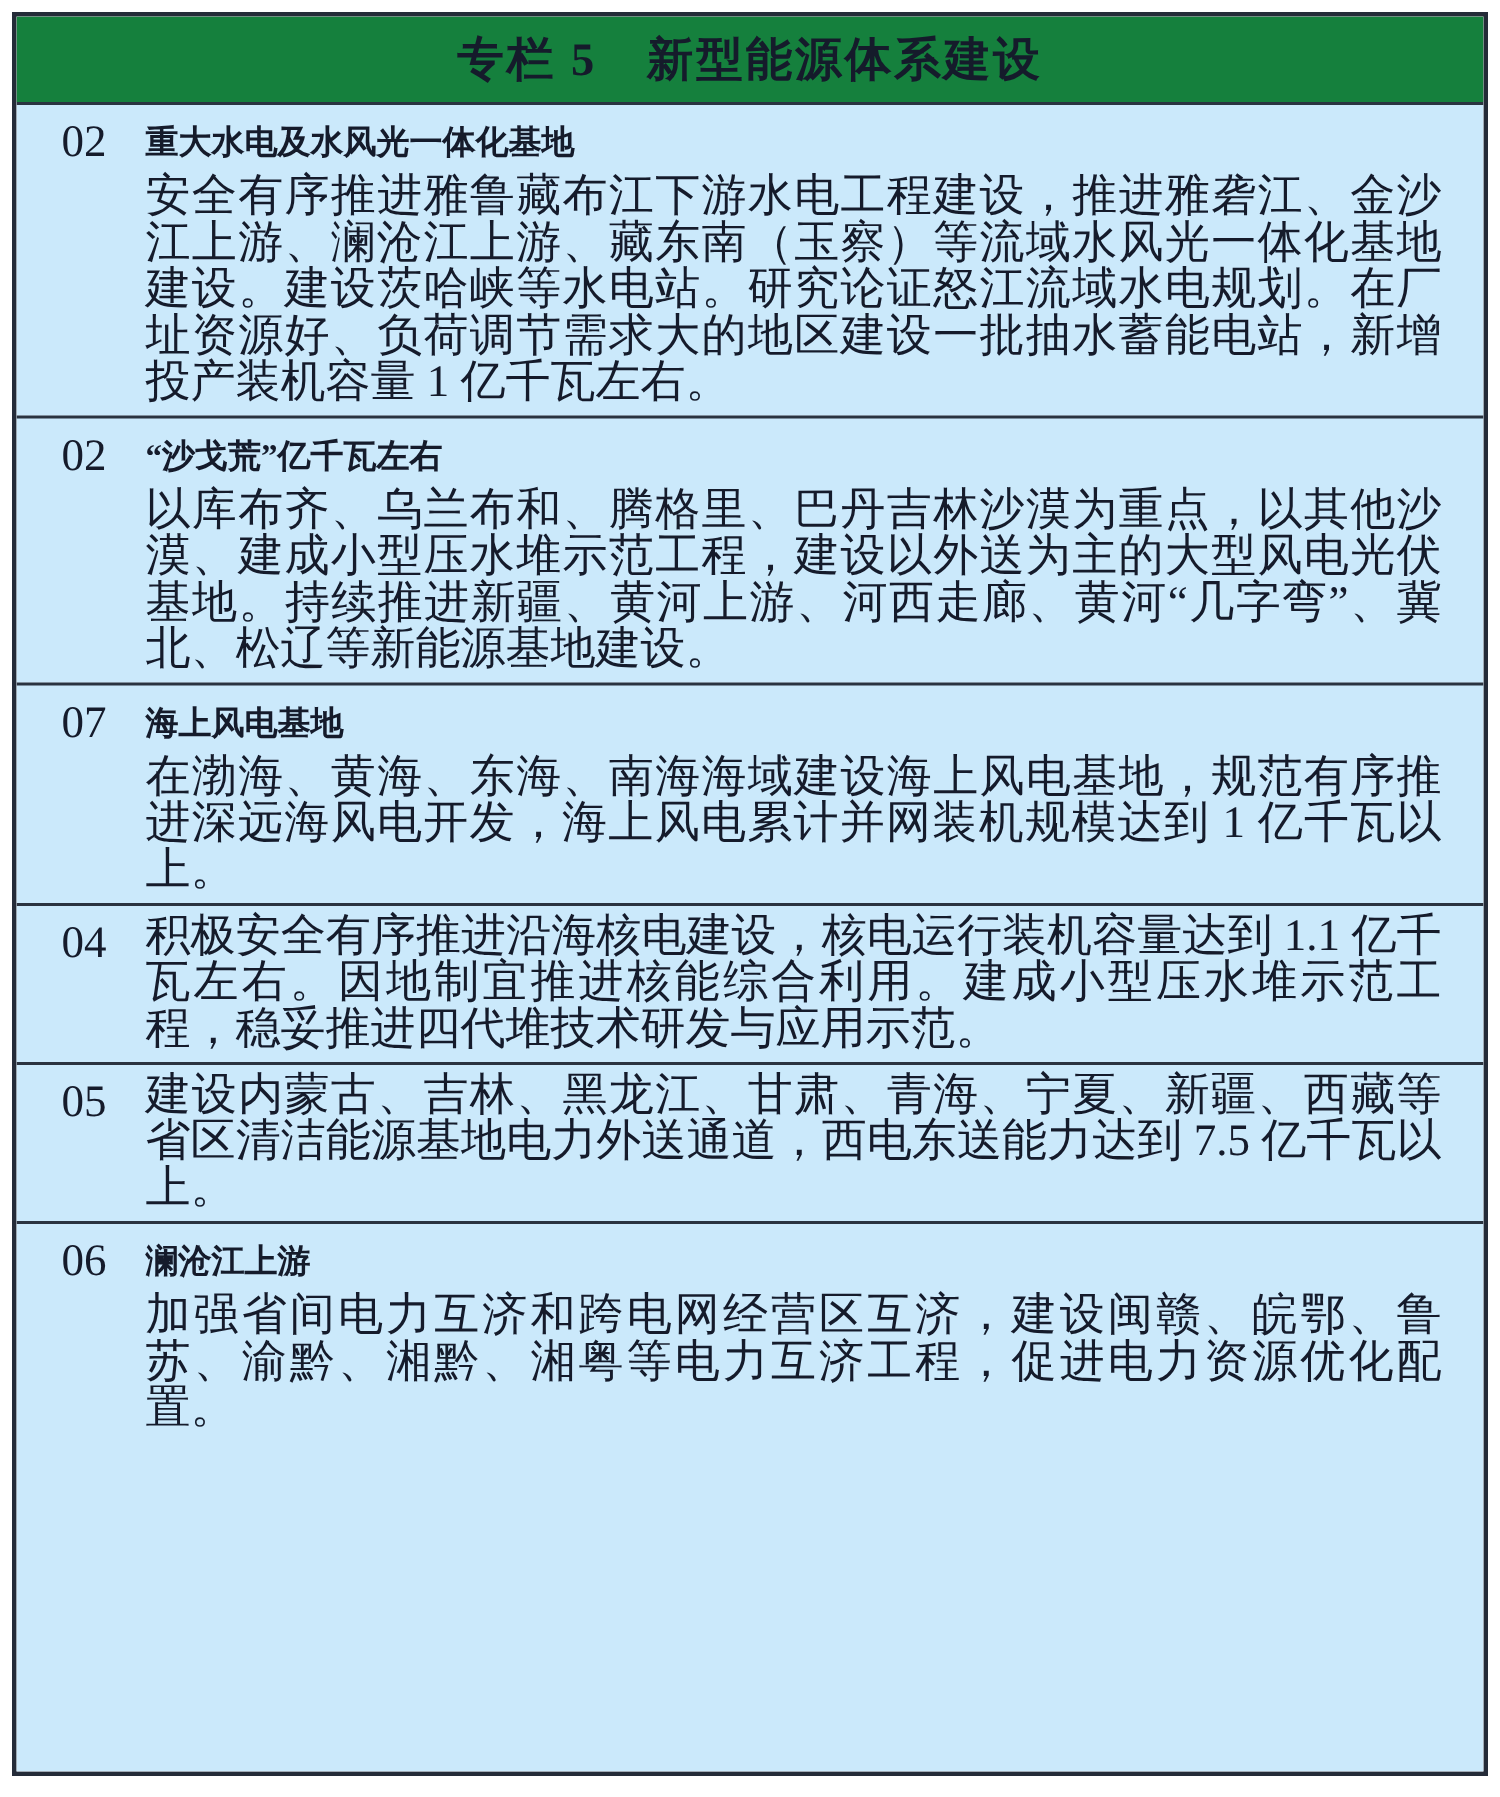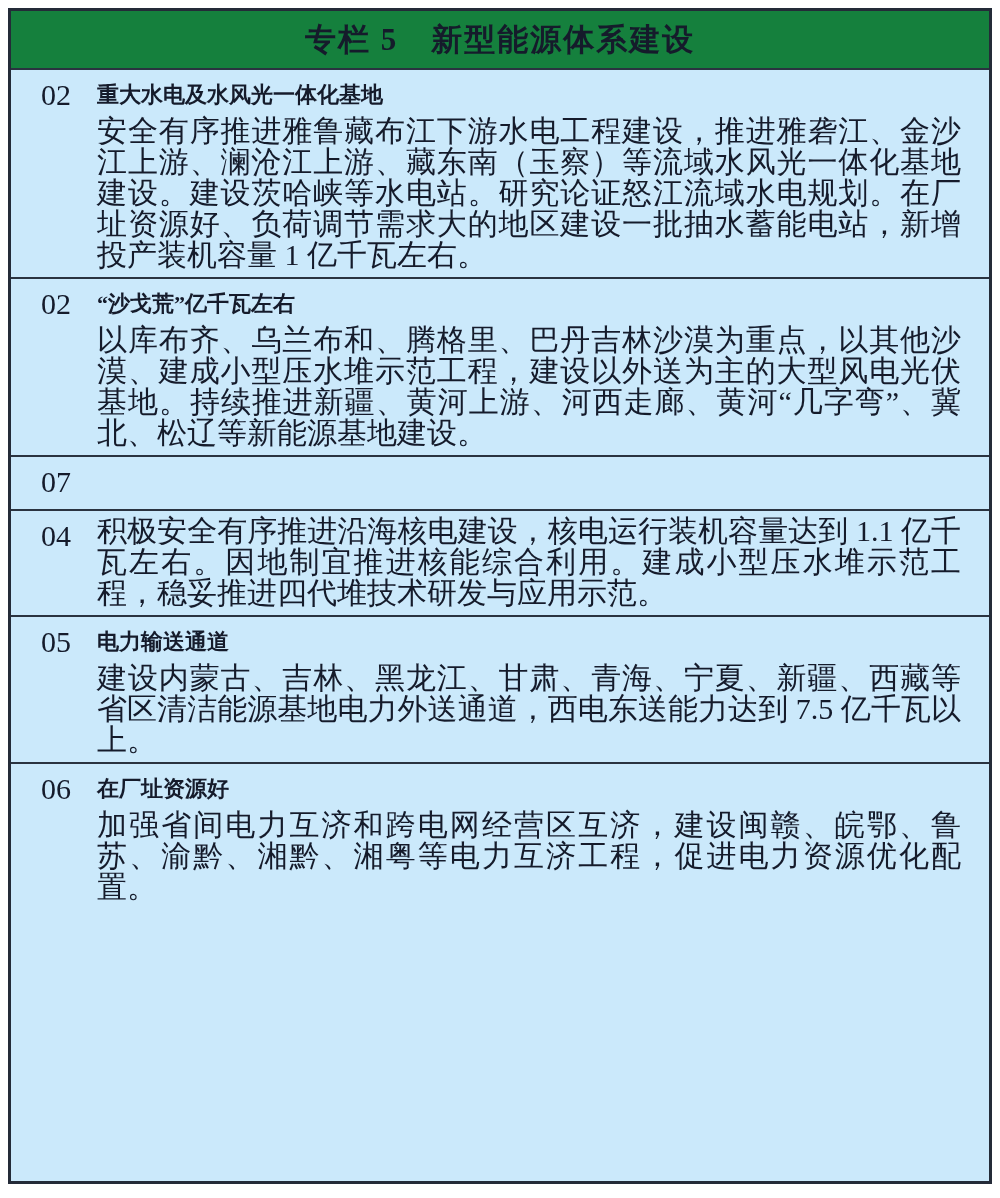--- a/index.html
+++ b/index.html
@@ -90,39 +90,42 @@
     <div class="row">
       <div class="num">02</div>
       <div class="content">
         <div class="stitle">“沙戈荒”亿千瓦左右</div>
         <div class="sbody">以库布齐、乌兰布和、腾格里、巴丹吉林沙漠为重点，以其他沙漠、建成小型压水堆示范工程，建设以外送为主的大型风电光伏基地。持续推进新疆、黄河上游、河西走廊、黄河“几字弯”、冀北、松辽等新能源基地建设。</div>
       </div>
     </div>
 
     <div class="row">
       <div class="num">07</div>
+      <div class="content">
+        <div class="stitle">海上风电基地</div>
+        <div class="sbody">在渤海、黄海、东海、南海海域建设海上风电基地，规范有序推进深远海风电开发，海上风电累计并网装机规模达到 1 亿千瓦以上。</div>
+      </div>
     </div>
 
     <div class="row">
       <div class="num">04</div>
       <div class="content">
         <div class="sbody">积极安全有序推进沿海核电建设，核电运行装机容量达到 1.1 亿千瓦左右。因地制宜推进核能综合利用。建成小型压水堆示范工程，稳妥推进四代堆技术研发与应用示范。</div>
       </div>
     </div>
 
     <div class="row">
       <div class="num">05</div>
       <div class="content">
-        <div class="stitle">电力输送通道</div>
         <div class="sbody">建设内蒙古、吉林、黑龙江、甘肃、青海、宁夏、新疆、西藏等省区清洁能源基地电力外送通道，西电东送能力达到 7.5 亿千瓦以上。</div>
       </div>
     </div>
 
     <div class="row">
       <div class="num">06</div>
       <div class="content">
-        <div class="stitle">在厂址资源好</div>
+        <div class="stitle">澜沧江上游</div>
         <div class="sbody">加强省间电力互济和跨电网经营区互济，建设闽赣、皖鄂、鲁苏、渝黔、湘黔、湘粤等电力互济工程，促进电力资源优化配置。</div>
       </div>
     </div>
 
   </div>
 </div>
 
 </body></html>

